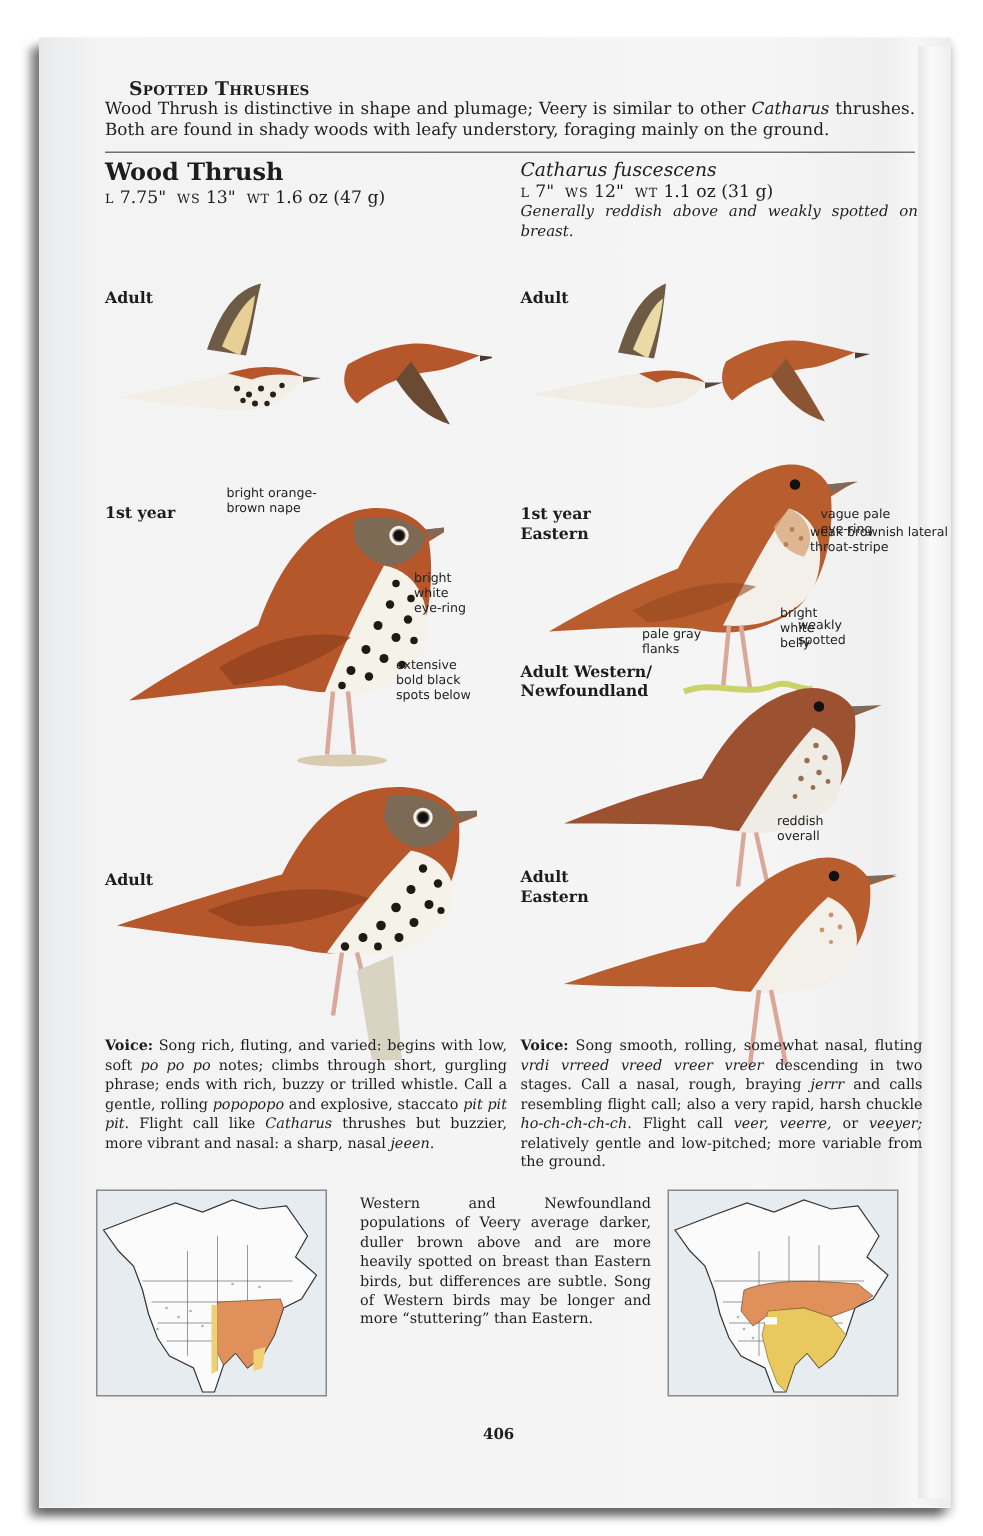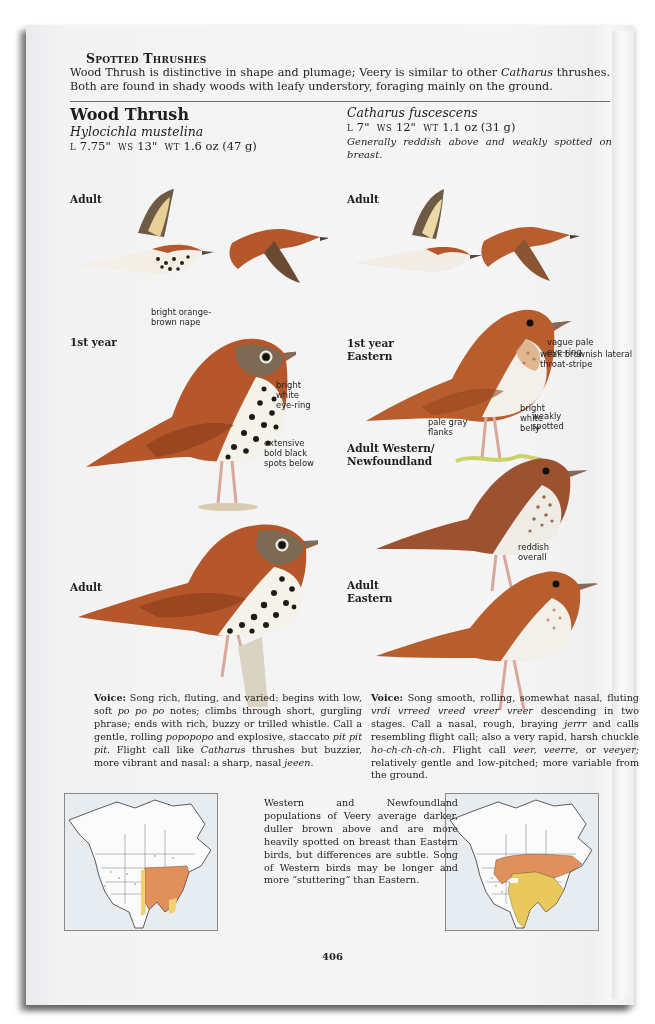--- a/index.html
+++ b/index.html
@@ -20,41 +20,40 @@
   .section-title { left: 60px; top: 26px; font-size: 12.5px; font-weight: bold; letter-spacing: 0.2px; font-variant: small-caps; }
   .intro { left: 44px; top: 41px; width: 540px; font-size: 11.2px; line-height: 13.6px; text-align: justify; }
   .rule { left: 44px; top: 76px; width: 540px; height: 0; border-top: 1px solid #6f6f6f; }
   .sp-name { font-size: 16px; font-weight: bold; }
   .sci { font-size: 12.5px; font-style: italic; }
   .meas { font-size: 11.5px; }
   .meas .sc { font-size: 8.5px; letter-spacing: 0.5px; }
   .desc { font-size: 10px; font-style: italic; line-height: 12.6px; text-align: justify; }
   .age { font-size: 10.5px; font-weight: bold; line-height: 13px; }
   .callout { font-family: "DejaVu Sans", "Liberation Sans", sans-serif; font-size: 8.4px; line-height: 10.2px; color: #222; }
-  .voice { font-size: 9.6px; line-height: 12.9px; text-align: justify; margin-left: 24px; }
+  .voice { font-size: 9.6px; line-height: 12.9px; text-align: justify; }
   .voice b { font-weight: bold; }
   .mapbox { border: 1px solid #8a8a8a; background: #e7ecf1; overflow: hidden; }
   .pagenum { font-size: 10px; font-weight: bold; }
   svg { display: block; }
 </style>
 </head>
 <body>
 
 <div class="page">
   <div class="page-edge"></div>
 
   <div class="abs section-title">Spotted Thrushes</div>
   <div class="abs intro">
     <span>Wood Thrush is distinctive in shape and plumage; Veery is similar to other </span><i>Catharus</i><span> thrushes. Both are found in shady woods with leafy understory, foraging mainly on the ground.</span>
   </div>
   <div class="abs rule"></div>
 
   <div class="abs" style="left:44px; top:80px; width:250px;">
     <div class="sp-name">Wood Thrush</div>
-    <div class="sci">Hylocichla mustelina</div>
     <div class="meas">
       <span class="sc">L</span>
       <span>7.75"</span>&nbsp;
       <span class="sc">WS</span>
       <span>13"</span>&nbsp;
       <span class="sc">WT</span>
       <span>1.6 oz (47 g)</span>
     </div>
   </div>
 
@@ -105,21 +104,21 @@
         <circle cx="148" cy="140" r="3"></circle>
         <circle cx="160" cy="144" r="2.8"></circle>
         <circle cx="142" cy="150" r="2.5"></circle>
     </g>
     <path d="M60,138 C90,120 120,112 148,118 C130,132 100,146 70,150 Z" fill="#8e3f1c" opacity="0.7"></path>
     <path d="M136,154 L132,196 M146,154 L150,196" stroke="#d9a89a" stroke-width="3"></path>
     <ellipse cx="142" cy="200" rx="30" ry="4" fill="#d8cbb0"></ellipse>
     <path d="M198,46 L218,44 L200,52 Z" fill="#7d6c5b"></path>
   </svg>
 
-  <div class="abs callout" style="left:125px; top:282px;"><span style="white-space:pre-line;">bright orange-
+  <div class="abs callout" style="left:125px; top:298px;"><span style="white-space:pre-line;">bright orange-
 brown nape</span></div>
   <div class="abs callout" style="left:250px; top:355px;"><span style="white-space:pre-line;">bright
 white
 eye-ring</span></div>
   <div class="abs callout" style="left:238px; top:413px;"><span style="white-space:pre-line;">extensive
 bold black
 spots below</span></div>
 
   <svg class="abs" style="left:52px; top:482px;" width="240" height="200">
     <path d="M0,110 C40,96 80,84 110,76 C128,40 150,20 180,18 C200,16 216,22 226,34 L248,34 L228,42 C230,70 220,100 196,116 C170,130 140,132 116,124 C80,120 40,116 0,110 Z" fill="#b5572a"></path>

